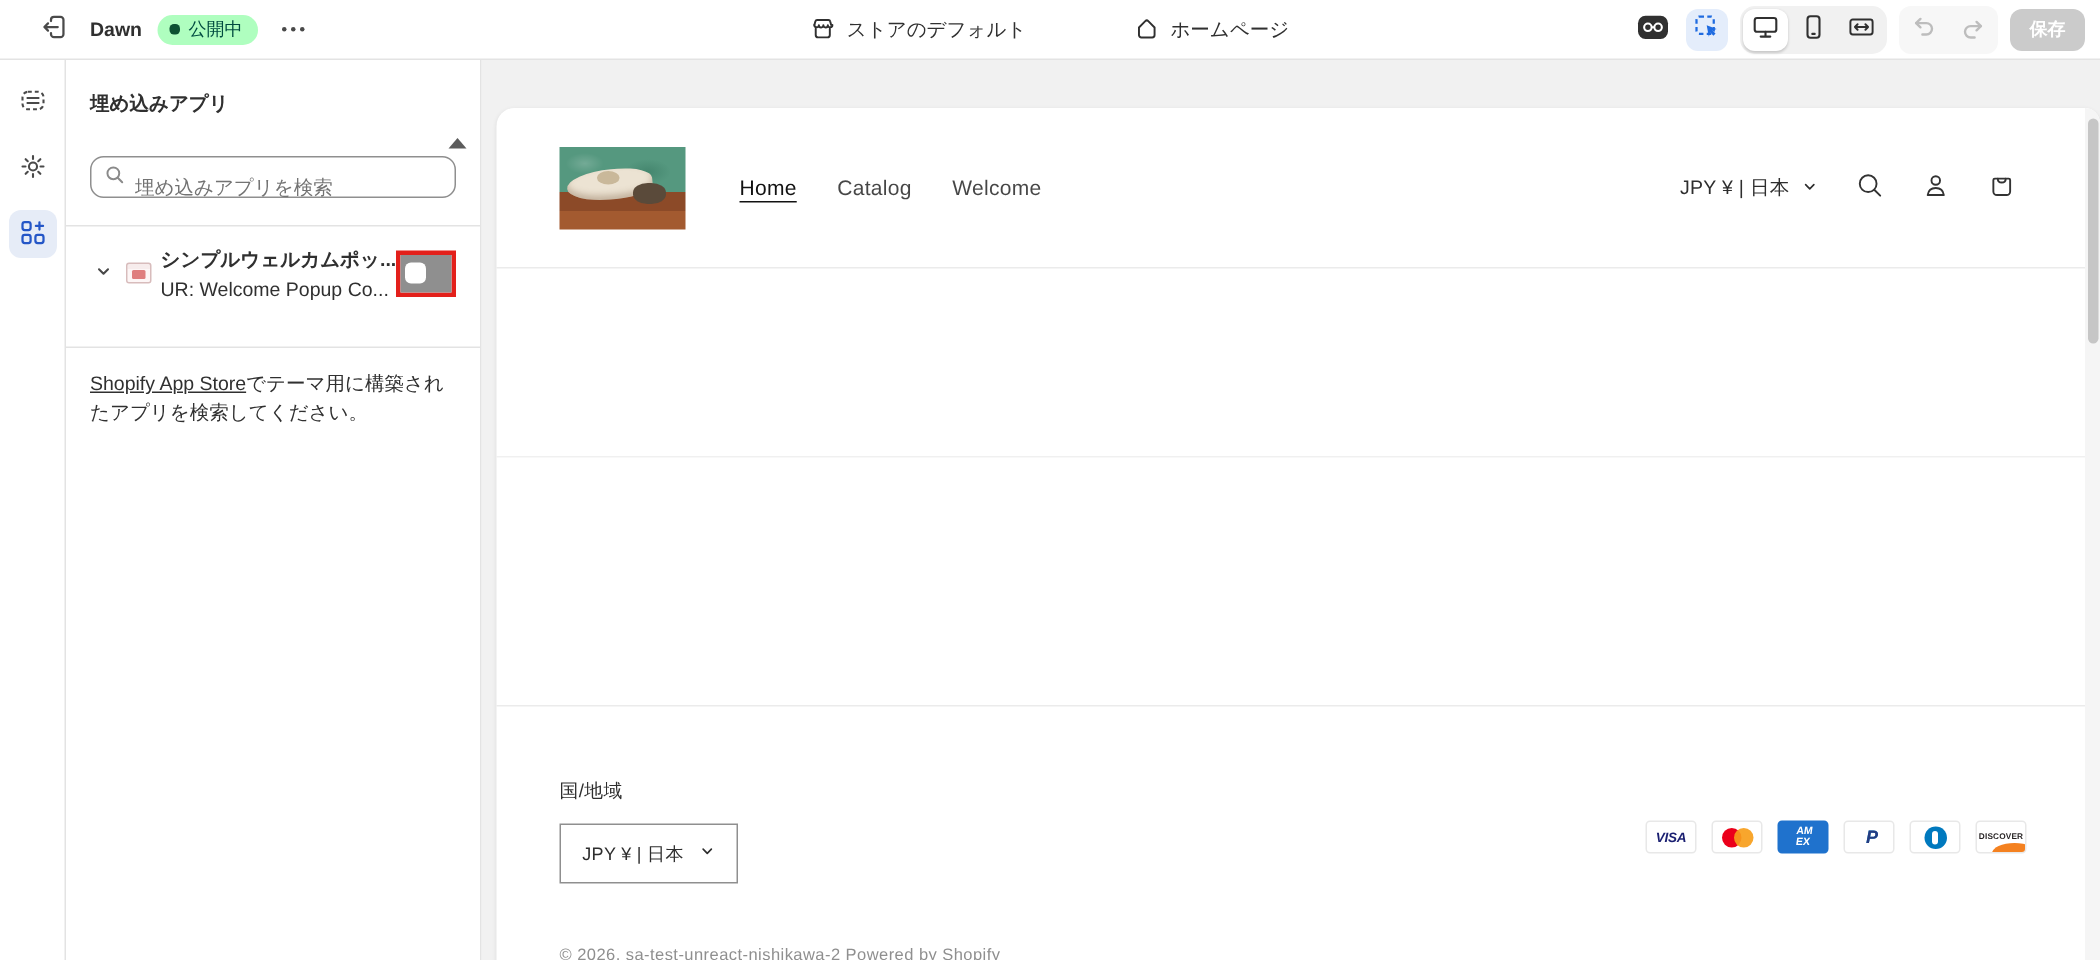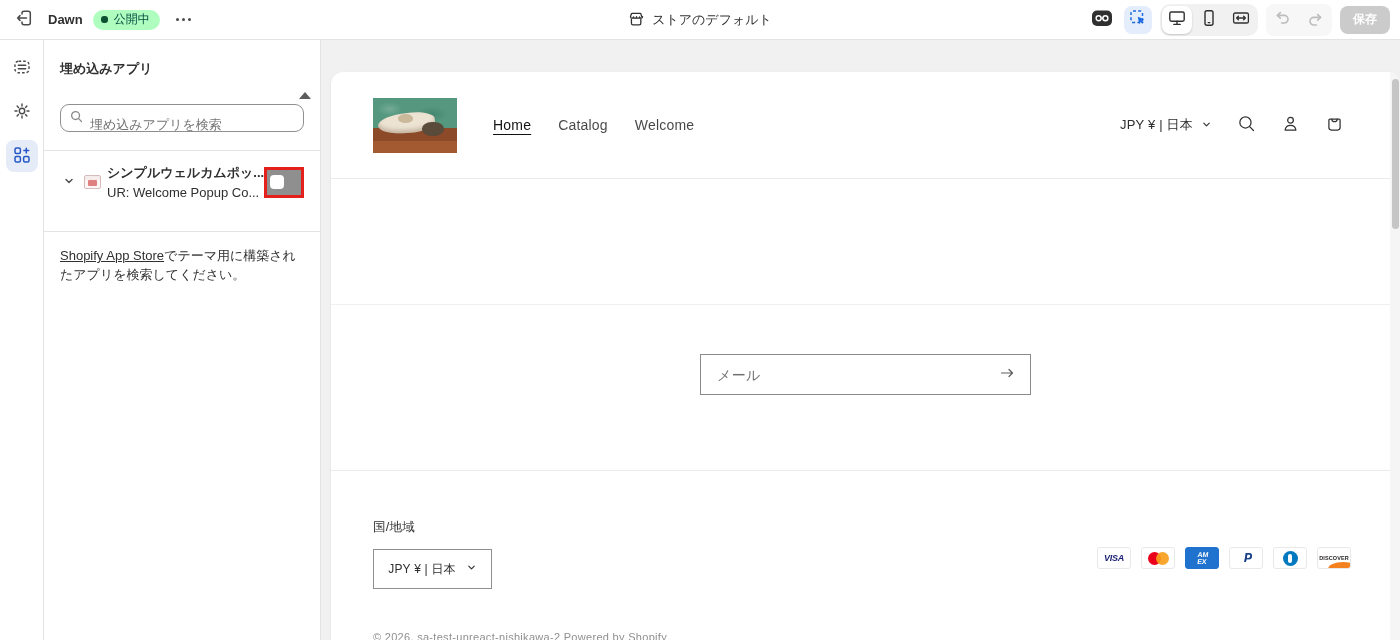--- a/index.html
+++ b/index.html
@@ -2,21 +2,21 @@
 <html><head>
 <meta charset="utf-8">
 <style>
   * { margin:0; padding:0; box-sizing:border-box; }
   html,body { width:1400px; height:640px; overflow:hidden; }
   body { background:#f1f1f1; font-family:"Liberation Sans", sans-serif; color:#303030; font-size:13px; }
 
   
   .topbar { position:absolute; left:0; top:0; width:1400px; height:40px; background:#fff;
             border-bottom:1px solid #e3e3e3; display:flex; align-items:center; z-index:5; }
-  .tb-left { display:flex; align-items:center; gap:10px; padding-left:10px; }
+  .tb-left { display:flex; align-items:center; gap:10px; padding-left:22px; }
   .icon-btn { width:28px; height:28px; display:flex; align-items:center; justify-content:center;
               border-radius:8px; cursor:pointer; }
   .theme-name { font-weight:700; font-size:13px; color:#303030; }
   .badge { display:inline-flex; align-items:center; gap:6px; background:#affebf; color:#014b40;
            border-radius:10px; padding:2px 10px 2px 8px; font-size:12px; font-weight:500; height:20px; }
   .badge-dot { width:7px; height:7px; border-radius:3px; background:#0c5132; }
   .dots { display:flex; gap:3px; }
   .dots i { width:3px; height:3px; border-radius:50%; background:#4a4a4a; display:block; }
 
   .tb-center { position:absolute; left:50%; top:0; height:40px; transform:translateX(-50%);
@@ -174,20 +174,28 @@
     <div class="tb-menu-btn">
       <span>
         <svg width="16" height="16" viewBox="0 0 16 16" fill="none" stroke="#303030" stroke-width="1.3" stroke-linejoin="round" stroke-linecap="round">
           <path d="M2.4 5.6 3.1 3.2c.15-.5.6-.9 1.1-.9h7.6c.5 0 1 .4 1.1.9l.7 2.4"></path>
           <path d="M2.4 5.6a1.5 1.5 0 0 0 3 .2 1.5 1.5 0 0 0 3-.05 1.5 1.5 0 0 0 3 .05 1.5 1.5 0 0 0 3-.2"></path>
           <path d="M3.3 8.2v4.1c0 .9.7 1.6 1.6 1.6h6.2c.9 0 1.6-.7 1.6-1.6V8.2"></path>
         </svg>
       </span>
       <span>ストアのデフォルト</span>
     </div>
+    <div class="tb-menu-btn">
+      <span>
+        <svg width="16" height="16" viewBox="0 0 16 16" fill="none" stroke="#303030" stroke-width="1.3" stroke-linejoin="round" stroke-linecap="round">
+          <path d="M2.8 7.3 7 3.1c.55-.55 1.45-.55 2 0l4.2 4.2v5.1c0 .9-.7 1.6-1.6 1.6H4.4c-.9 0-1.6-.7-1.6-1.6z"></path>
+        </svg>
+      </span>
+      <span>ホームページ</span>
+    </div>
   </div>
 
   <div class="tb-right">
     <div class="icon-btn">
       <span>
         <svg width="22" height="20" viewBox="0 0 22 20">
           <rect x="1" y="2.5" width="20" height="15.5" rx="5" fill="#303030"></rect>
           <circle cx="7.6" cy="10.2" r="2.5" fill="none" stroke="#fff" stroke-width="1.4"></circle>
           <circle cx="14.4" cy="10.2" r="2.5" fill="none" stroke="#fff" stroke-width="1.4"></circle>
           <path d="M10.1 10.2h1.8" stroke="#fff" stroke-width="1.4"></path>
@@ -368,30 +376,20 @@
             <path d="M6.5 4.9c0 1.5 1.1 2.4 2.5 2.4s2.5-.9 2.5-2.4" stroke-linecap="round"></path>
           </svg>
         </span>
       </div>
     </div>
   </div>
 
   <div class="sf-empty"></div>
 
   <div class="sf-newsletter">
-    <div class="nl-field">
-      <input type="text" placeholder="メール" style="">
-      <button class="nl-arrow">
-        <span>
-          <svg width="18" height="18" viewBox="0 0 18 18" fill="none" stroke="#5c5c5c" stroke-width="1.2" stroke-linecap="round" stroke-linejoin="round">
-            <path d="M3.5 9h11M11 5.5 14.5 9 11 12.5"></path>
-          </svg>
-        </span>
-      </button>
-    </div>
   </div>
 
   <div class="sf-footer">
     <div class="ft-label">国/地域</div>
     <div class="ft-select">
       <span>JPY ¥ | 日本</span>
       <span>
         <svg width="11" height="11" viewBox="0 0 12 12" fill="none" stroke="#2e2e2e" stroke-width="1.2" stroke-linecap="round" stroke-linejoin="round">
             <path d="m3 4.5 3 3 3-3"></path>
           </svg>

